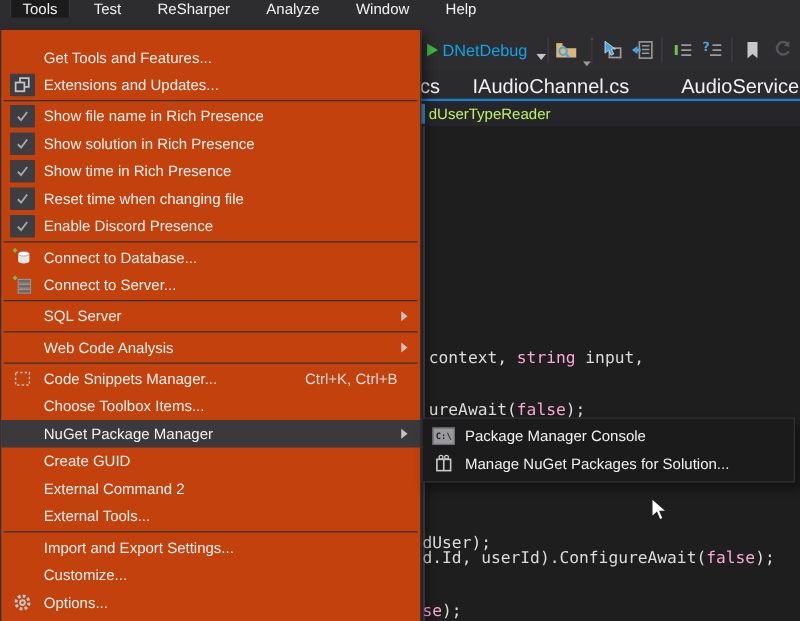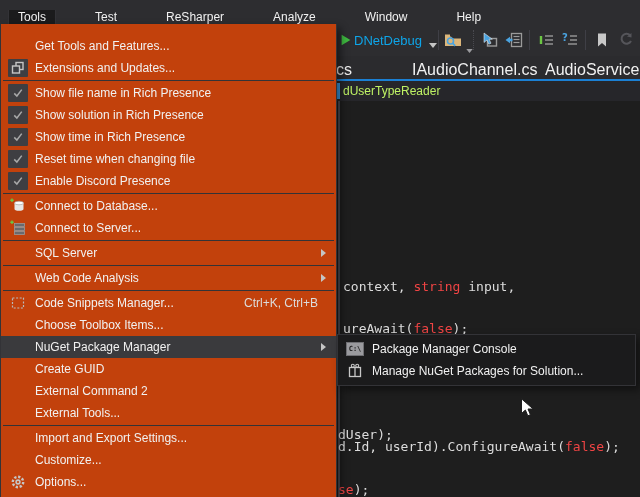--- a/index.html
+++ b/index.html
@@ -1,42 +1,42 @@
 <!DOCTYPE html>
 <html><head>
 <meta charset="utf-8">
 <style>
   html,body{margin:0;padding:0;}
   body{
     width:640px;height:497px;position:relative;overflow:hidden;
     background:#1e1e1e;font-family:"Liberation Sans",sans-serif;
   }
   
-  .menubar{position:absolute;top:0;left:0;right:0;height:24px;background:#2d2d30;display:flex;align-items:flex-end;padding-left:8px;z-index:5;gap:20px;}
+  .menubar{position:absolute;top:0;left:0;right:0;height:24px;background:#2d2d30;display:flex;align-items:flex-start;padding-left:8px;z-index:5;}
   .mb-item{display:flex;align-items:center;padding:0 10px;margin-right:9px;color:#f1f1f1;font-size:12px;cursor:default;}
   .mb-item.active{background:#1b1b1c;box-shadow:inset 1px 0 0 #333337, inset -1px 0 0 #333337;}
   
   .toolbar{position:absolute;top:24px;left:0;right:0;height:32px;background:#2d2d30;z-index:1;}
   .tb{position:absolute;width:18px;height:16px;display:flex;align-items:center;justify-content:center;}
   .tb svg{display:block;}
   .tb-text{position:absolute;color:#0ea5e9;font-size:13px;}
   .tb-sep{position:absolute;top:6px;width:1px;height:20px;background:#3f3f46;}
   .tb-dotsep{position:absolute;top:6px;width:0;height:20px;border-left:1px dotted #4a4a50;}
   
   .tabstrip{position:absolute;top:56px;left:0;right:0;height:25px;background:#2b2b2e;z-index:1;}
   .tab{position:absolute;top:5px;font-size:16px;color:#f1f1f1;white-space:nowrap;}
   .tab-underline{position:absolute;top:79px;left:0;right:0;height:2px;background:#1b80d4;z-index:1;}
   
   .breadcrumb{position:absolute;top:81px;left:0;right:0;height:20px;background:#26262a;z-index:1;}
   .bc-text{position:absolute;left:343px;top:3px;font-size:12px;color:#bef264;}
   .bc-bar{position:absolute;left:337px;top:2px;width:3px;height:16px;background:#3a96dd;}
   
   .editor-vline{position:absolute;left:338px;top:101px;bottom:0;width:2px;background:#4b4b52;z-index:1;}
   .code-line{position:absolute;font-family:"DejaVu Sans Mono",monospace;font-size:13px;line-height:14px;color:#dcdcdc;white-space:pre;z-index:1;}
-  .kw{color:#ef4444;}
+  .kw{color:#f9a8d4;}
   .plain{color:#dcdcdc;}
   
   .menu{position:absolute;left:0;top:24px;width:337px;background:#c2410c;border:1px solid #333337;border-top:none;
         box-shadow:4px 4px 8px rgba(0,0,0,.45);padding:11px 0;box-sizing:border-box;z-index:10;}
   .submenu{position:absolute;left:337px;top:334px;width:299px;background:#1b1b1c;border:1px solid #333337;
         box-shadow:4px 4px 8px rgba(0,0,0,.45);padding:3px 0;box-sizing:border-box;z-index:11;}
   .menu-item{height:22px;display:flex;align-items:center;color:#f1f1f1;font-size:12px;padding-right:8px;cursor:default;}
   .menu-item.hl{background:#3a3a3d;}
   .mi-gutter{flex:0 0 34px;width:34px;height:100%;display:flex;align-items:center;justify-content:center;}
   .check-box{width:20px;height:18px;background:#3e3e42;border-radius:1px;display:flex;align-items:center;justify-content:center;}
@@ -125,21 +125,21 @@
     </svg>
   </span>
   <span class="tb" style="left:636px;top:8px;">
     
   </span>
 </div>
 
 <div class="tabstrip">
     <div id="tabs">
       <span class="tab" style="left: 336px;">cs</span>
-      <span class="tab" style="left: 412px;">IAudioChannel.cs</span>
+      <span class="tab" style="left: 378px;">IAudioChannel.cs</span>
       <span class="tab" style="left: 545px;">AudioService.cs</span>
     </div>
   </div>
 <div class="tab-underline"></div>
 
 <div class="breadcrumb">
   <span class="bc-bar"></span>
   <span class="bc-text">dUserTypeReader</span>
 </div>
 

